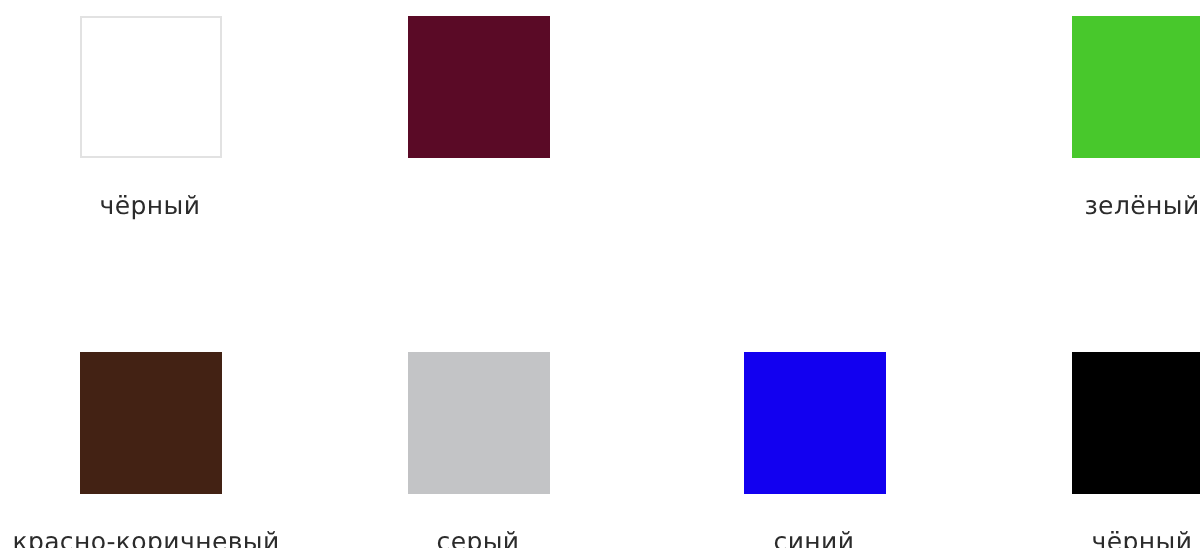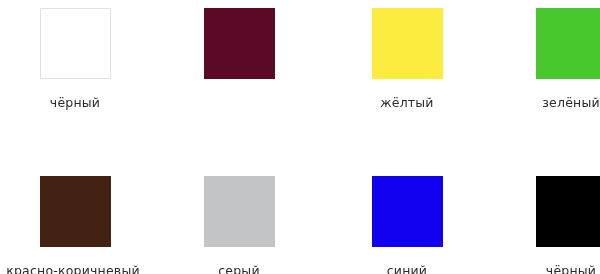--- a/index.html
+++ b/index.html
@@ -77,24 +77,20 @@
 
   <div class="swatch-cell col-0 row-0">
     <span class="swatch-chip outlined" style="background-color:#ffffff;border-color:#e2e2e2;"></span>
     <span class="swatch-label">чёрный</span>
   </div>
 
   <div class="swatch-cell col-1 row-0">
     <span class="swatch-chip" style="background-color:#5a0a26;border-color:#5a0a26;"></span>
   </div>
 
-  <div class="swatch-cell col-2 row-0">
-    <span class="swatch-chip" style="background-color:#fbec3f;border-color:#fbec3f;"></span>
-    <span class="swatch-label">жёлтый</span>
-  </div>
 
   <div class="swatch-cell col-3 row-0">
     <span class="swatch-chip" style="background-color:#48c82c;border-color:#48c82c;"></span>
     <span class="swatch-label">зелёный</span>
   </div>
 
   <div class="swatch-cell col-0 row-1 clipped">
     <span class="swatch-chip" style="background-color:#432214;border-color:#432214;"></span>
     <span class="swatch-label">красно-коричневый</span>
   </div>

